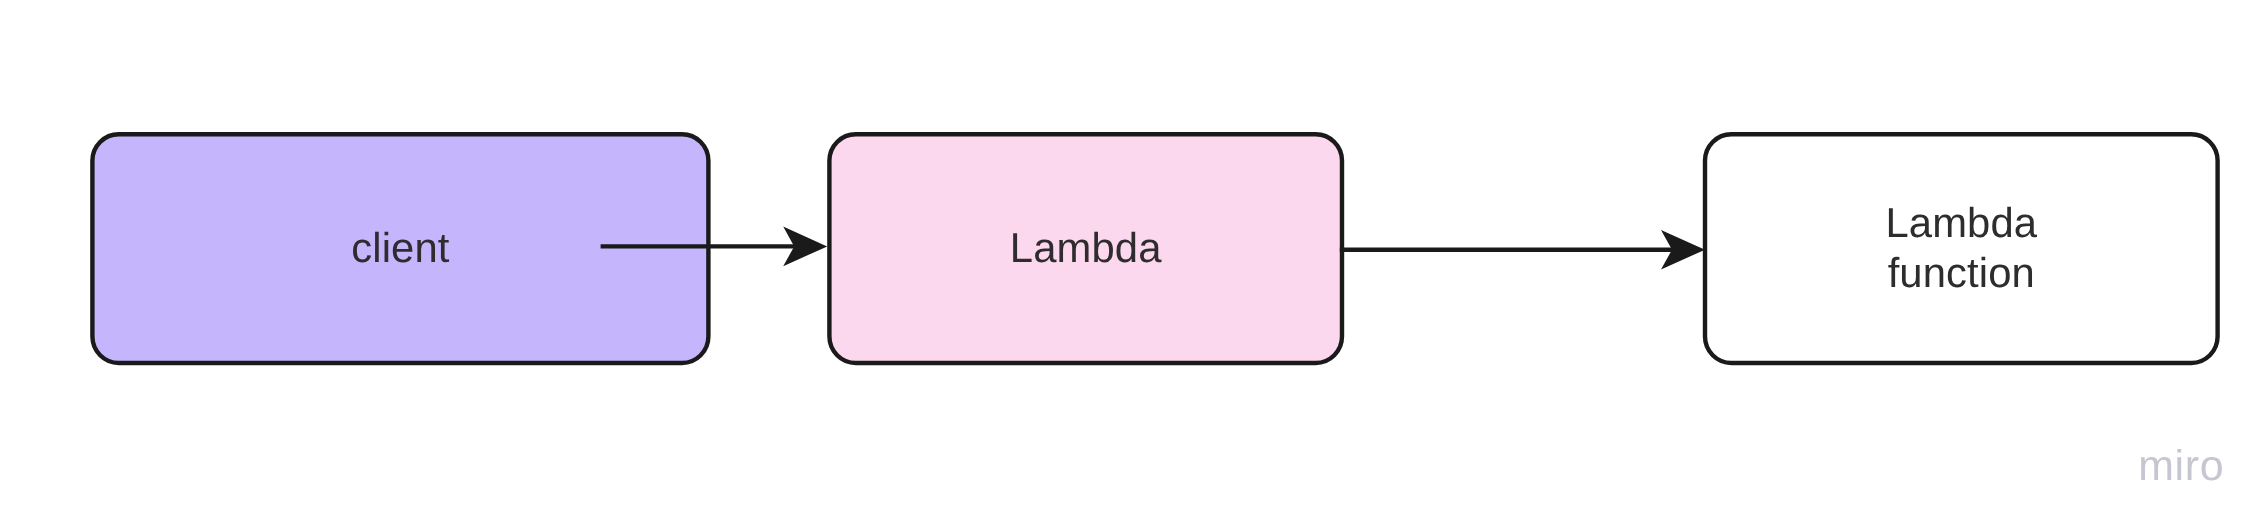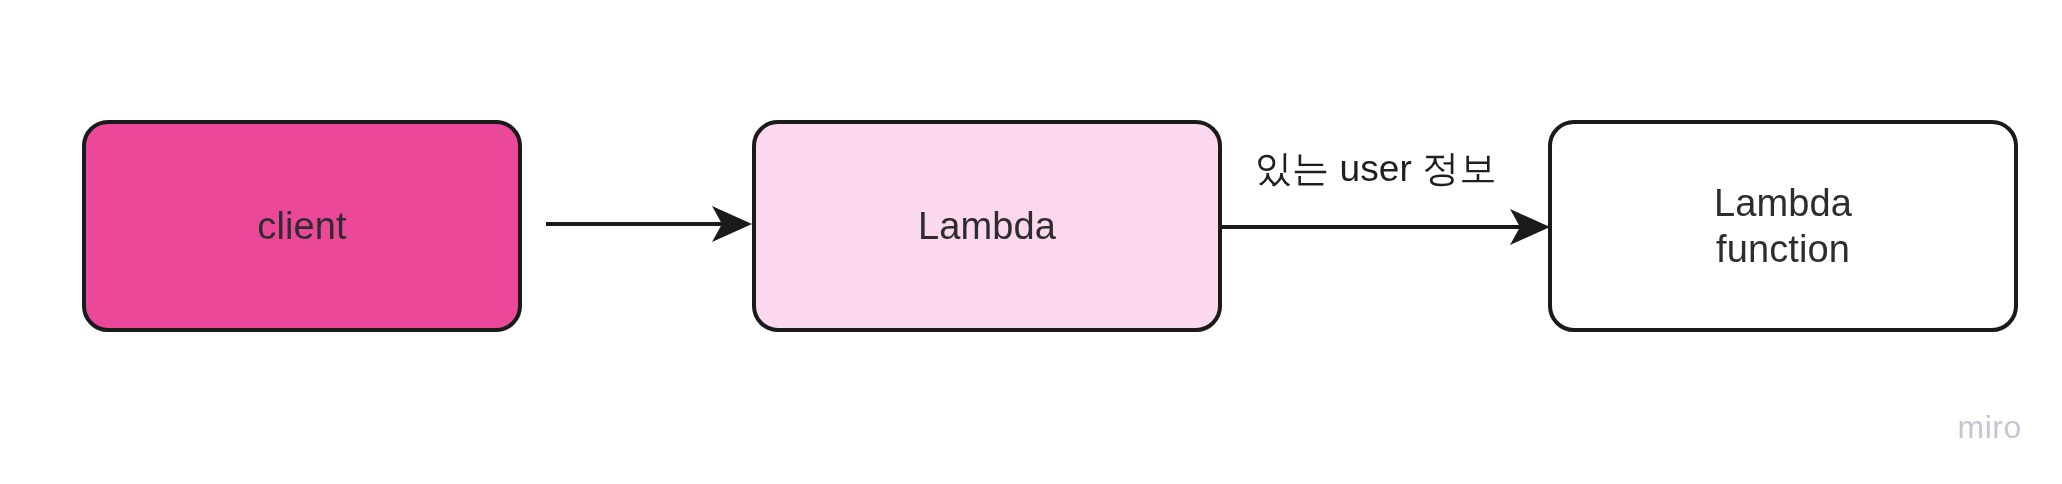--- a/index.html
+++ b/index.html
@@ -35,22 +35,22 @@
     font-size: 38px;
     line-height: 1.22;
     font-weight: 400;
     letter-spacing: 0.1px;
     -webkit-font-smoothing: antialiased;
   }
   .node .line { display: block; white-space: pre; }
 
   .node--client {
     left: 82px;  top: 120px;
-    width: 440px; height: 212px;
-    background: #ec4899;
+    width: 564px; height: 212px;
+    background: #c4b5fd;
   }
   .node--authorizer {
     left: 752px; top: 120px;
     width: 470px; height: 212px;
     background: #fcd8ee;
   }
   .node--function {
     left: 1548px; top: 120px;
     width: 470px; height: 212px;
     background: #ffffff;
@@ -95,21 +95,21 @@
     width: 470px;
     text-align: center;
   }
 
   
   .watermark {
     position: absolute;
     right: 40px;
     bottom: 38px;
     color: #c6c6d2;
-    font-size: 32px;
+    font-size: 39px;
     letter-spacing: 0.6px;
     font-weight: 400;
     user-select: none;
   }
 </style>
 </head>
 <body>
 
 <div id="canvas">
 
@@ -121,21 +121,20 @@
     <line class="conn-line" x1="0" y1="28" x2="178" y2="28"></line>
     <path class="conn-head" d="M 206 28 L 166 10 L 176 28 L 166 46 Z"></path>
   </svg>
 
   <div class="node node--authorizer">
     <span class="line">Lambda</span>
   </div>
 
 
   <div class="label label--edge-note">
-    <span class="line">있는 user 정보</span>
   </div>
 
   <svg class="connector connector--two" viewBox="0 0 334 60" aria-hidden="true">
     <line class="conn-line" x1="0" y1="29" x2="302" y2="29"></line>
     <path class="conn-head" d="M 332 29 L 292 11 L 302 29 L 292 47 Z"></path>
   </svg>
 
   <div class="node node--function">
     <span class="line">Lambda</span>
     <span class="line">function</span>

